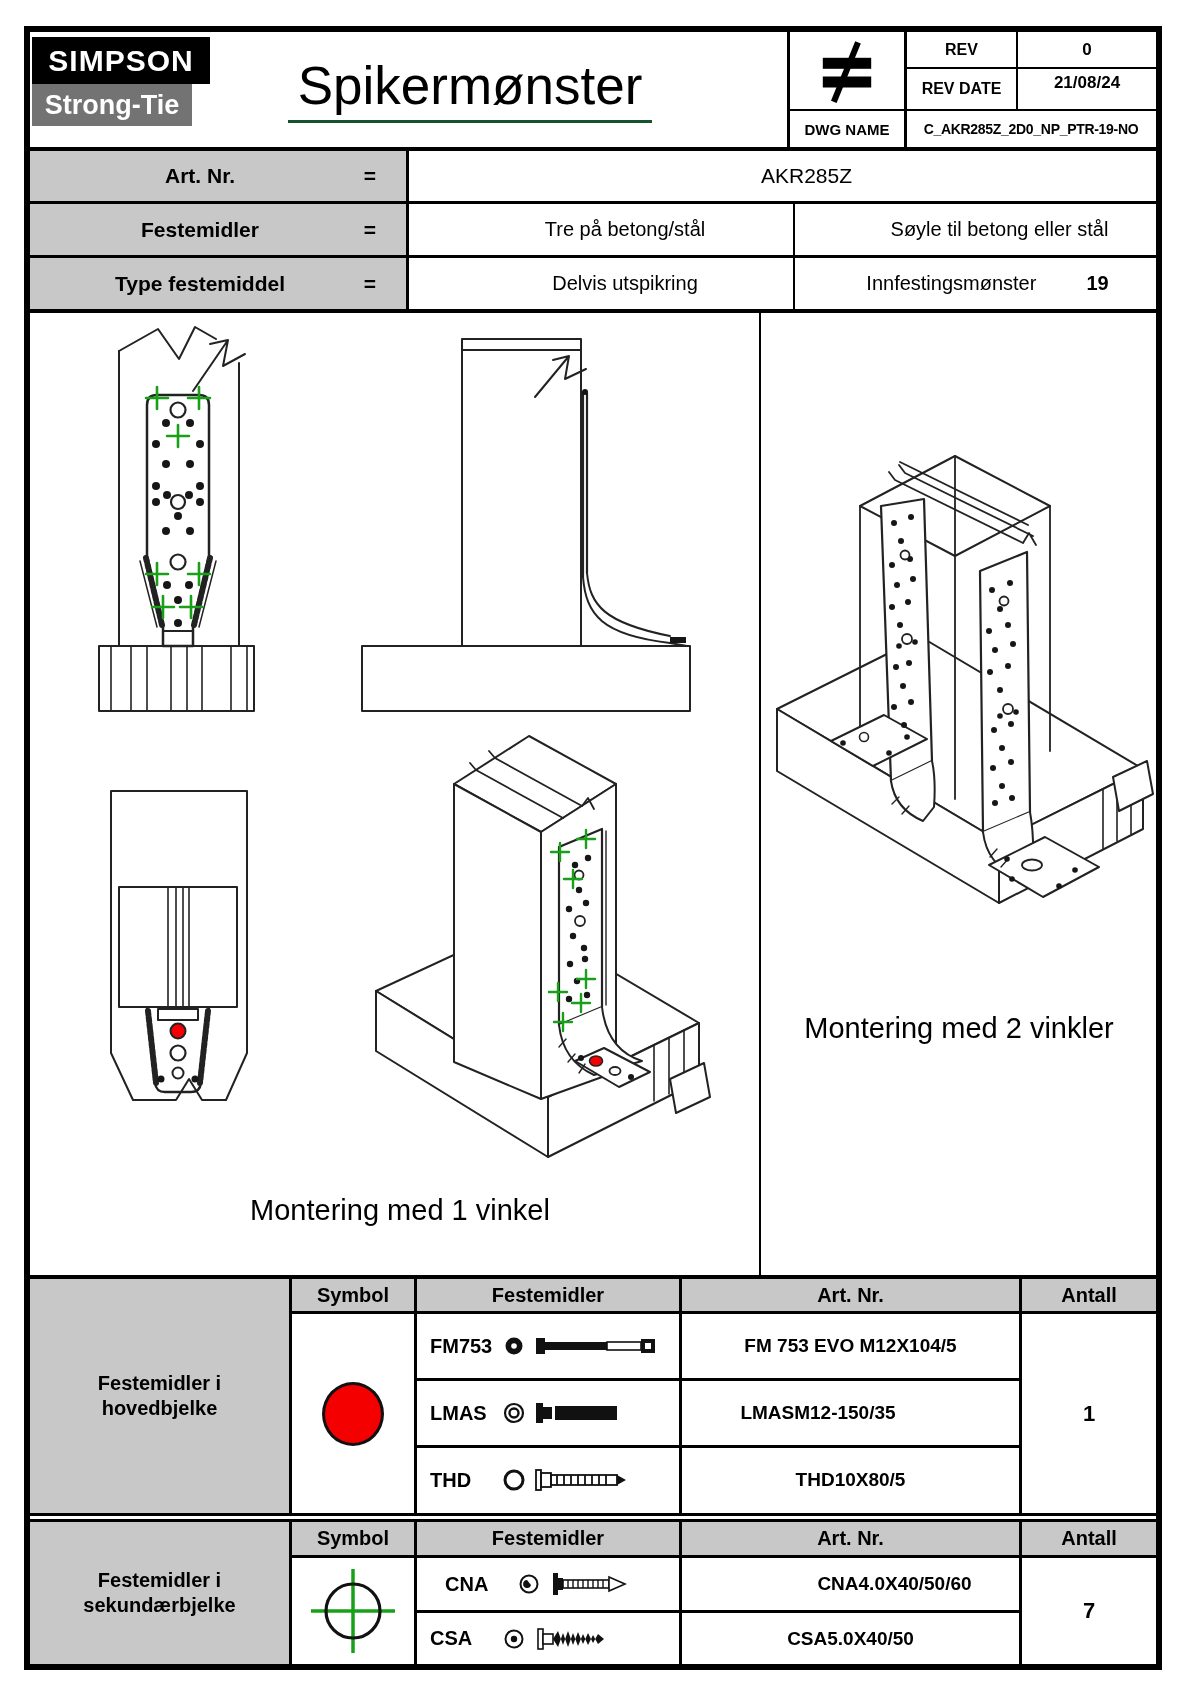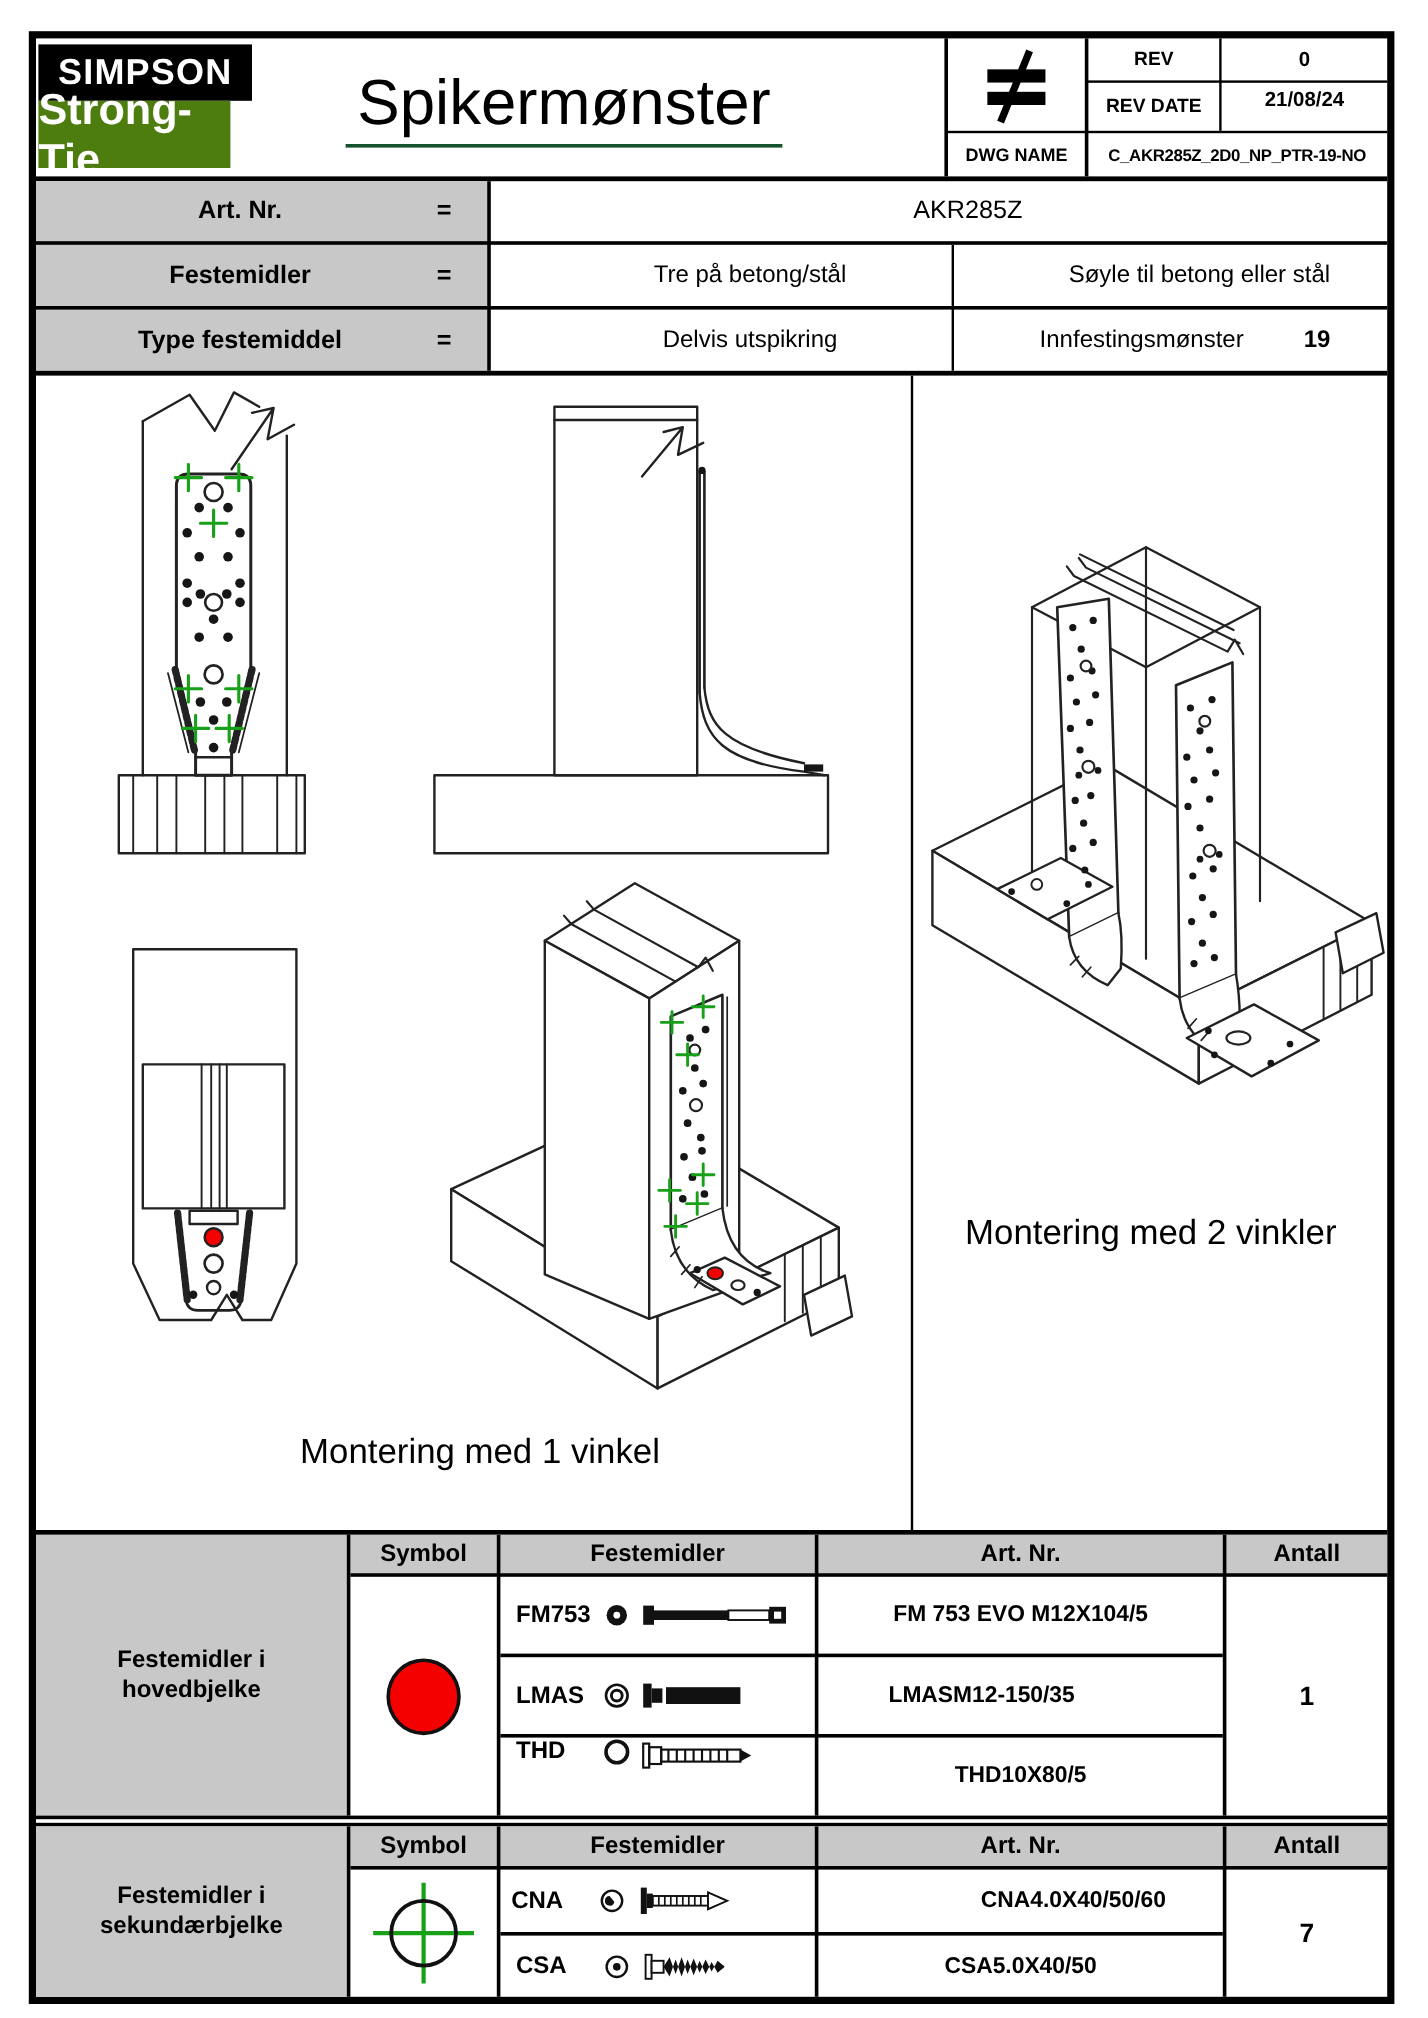--- a/index.html
+++ b/index.html
@@ -5,21 +5,21 @@
   html,body{margin:0;padding:0;background:#fff;}
   body{width:1190px;height:1682px;position:relative;font-family:"Liberation Sans",sans-serif;color:#000;}
   .abs{position:absolute;}
   .c{display:flex;align-items:center;justify-content:center;}
   .col{display:flex;flex-direction:column;align-items:center;justify-content:center;}
   .gray{background:#c8c8c8;}
   .vl{position:absolute;background:#000;width:3px;}
   .hl{position:absolute;background:#000;height:3px;}
   .frame{position:absolute;left:24px;top:26px;width:1126px;height:1632px;border:6px solid #000;background:#fff;}
   .logo-top{background:#000;color:#fff;width:178px;height:47px;font-size:30px;font-weight:700;letter-spacing:1px;display:flex;align-items:center;justify-content:center;}
-  .logo-bot{background:#4d7c0f;color:#fff;width:160px;height:56px;font-size:36px;font-weight:700;display:flex;align-items:center;justify-content:center;}
+  .logo-bot{background:#737373;color:#fff;width:160px;height:42px;font-size:27px;font-weight:700;display:flex;align-items:center;justify-content:center;}
   .title-span{font-size:53px;font-weight:400;border-bottom:3px solid #14532d;padding:0 10px 4px;}
   .cell-lab{font-size:16px;font-weight:600;}
   .cell-val{font-size:17px;font-weight:600;}
   .info-lab{font-size:21px;font-weight:700;}
   .info-val{font-size:20px;font-weight:500;padding-left:24px;}
   .th{font-size:20px;font-weight:700;}
   .code{font-size:20px;font-weight:700;min-width:64px;text-align:left;}
   .artv{font-size:19px;font-weight:700;}
   .antall{font-size:22px;font-weight:700;}
   .rowlab{font-size:20px;font-weight:700;line-height:1.25;text-align:center;}
@@ -348,21 +348,21 @@
       <circle cx="12" cy="12" r="4.5" fill="none" stroke="#111" stroke-width="2.4"></circle>
     </svg>
     <svg width="138" height="30" viewBox="0 0 138 30">
       <rect x="2" y="5" width="7" height="20" fill="#111"></rect>
       <rect x="9" y="9" width="9" height="12" fill="#111"></rect>
       <rect x="21" y="8" width="62" height="14" fill="#111"></rect>
     </svg>
   </div>
   <div class="abs c artv" style="left:652px;top:1349px;width:272px;height:64px;">LMASM12-150/35</div>
 
-  <div class="abs" style="left:387px;top:1416px;width:262px;height:64px;display:flex;padding-left:13px;gap:8px;">
+  <div class="abs" style="left:387px;top:1416px;width:262px;height:64px;display:flex;align-items:center;padding-left:13px;gap:8px;">
     <span class="code">THD</span>
     <svg width="24" height="24" viewBox="0 0 24 24">
       <circle cx="12" cy="12" r="9" fill="none" stroke="#111" stroke-width="3"></circle>
     </svg>
     <svg width="138" height="30" viewBox="0 0 138 30">
       <rect x="2" y="5" width="5" height="20" fill="none" stroke="#111" stroke-width="1.8"></rect>
       <rect x="7" y="8" width="10" height="14" fill="none" stroke="#111" stroke-width="1.8"></rect>
       <rect x="17" y="10" width="66" height="10" fill="none" stroke="#111" stroke-width="1.8"></rect>
       <path d="M23,10 V20 M30,10 V20 M37,10 V20 M44,10 V20 M51,10 V20 M58,10 V20 M65,10 V20 M72,10 V20" stroke="#111" stroke-width="1.8"></path>
       <polygon points="83,10 92,15 83,20" fill="#111"></polygon>
@@ -394,21 +394,21 @@
   <div class="abs c th" style="left:992px;top:1490px;width:134px;height:33px;">Antall</div>
 
   <div class="abs c" style="left:262px;top:1526px;width:122px;height:106px;">
     <svg width="96" height="96" viewBox="0 0 96 96">
       <line x1="48" y1="6" x2="48" y2="90" stroke="#18a018" stroke-width="3.5"></line>
       <line x1="6" y1="48" x2="90" y2="48" stroke="#18a018" stroke-width="3.5"></line>
       <circle cx="48" cy="48" r="27" fill="none" stroke="#111" stroke-width="3.2"></circle>
     </svg>
   </div>
 
-  <div class="abs" style="left:387px;top:1526px;width:262px;height:52px;display:flex;align-items:center;padding-left:9px;gap:8px;">
+  <div class="abs" style="left:387px;top:1526px;width:262px;height:52px;display:flex;align-items:center;padding-left:28px;gap:8px;">
     <span class="code">CNA</span>
     <svg width="24" height="24" viewBox="0 0 24 24">
       <circle cx="12" cy="12" r="8.5" fill="none" stroke="#111" stroke-width="2"></circle>
       <path d="M10,8 a4,4 0 1 0 4,5 z" fill="#111"></path>
     </svg>
     <svg width="138" height="30" viewBox="0 0 138 30">
       <rect x="4" y="4" width="5" height="22" fill="#111"></rect>
       <rect x="9" y="9" width="5" height="12" fill="#111"></rect>
       <rect x="14" y="11" width="46" height="8" fill="#fff" stroke="#111" stroke-width="1.6"></rect>
       <path d="M19,11 V19 M24,11 V19 M29,11 V19 M34,11 V19 M39,11 V19 M44,11 V19 M49,11 V19 M54,11 V19" stroke="#111" stroke-width="1.4"></path>

